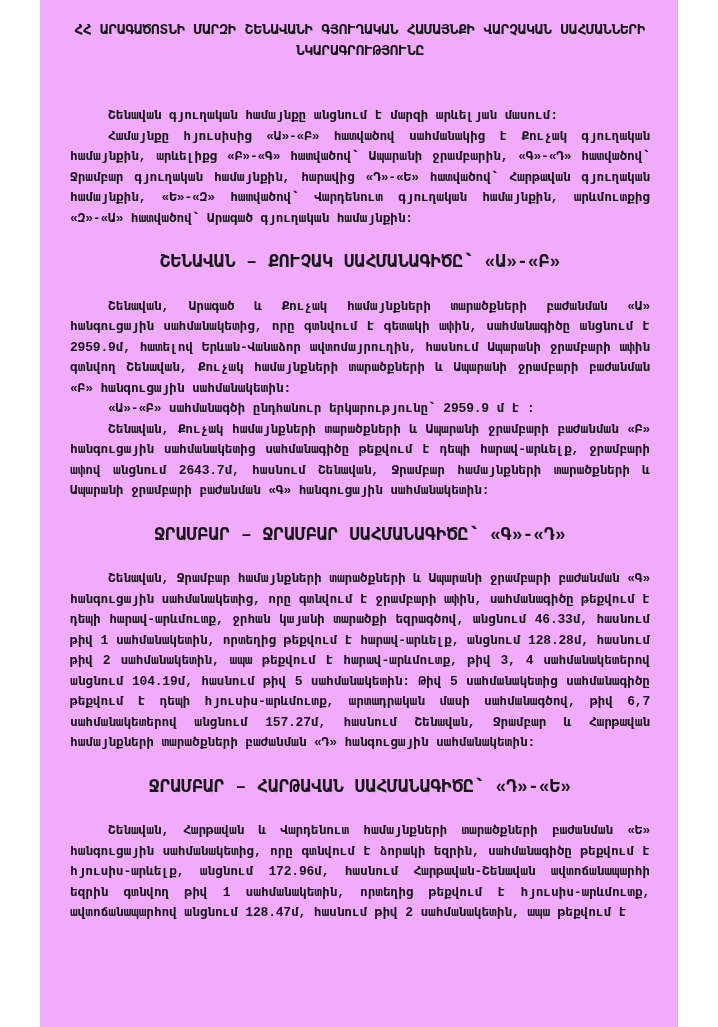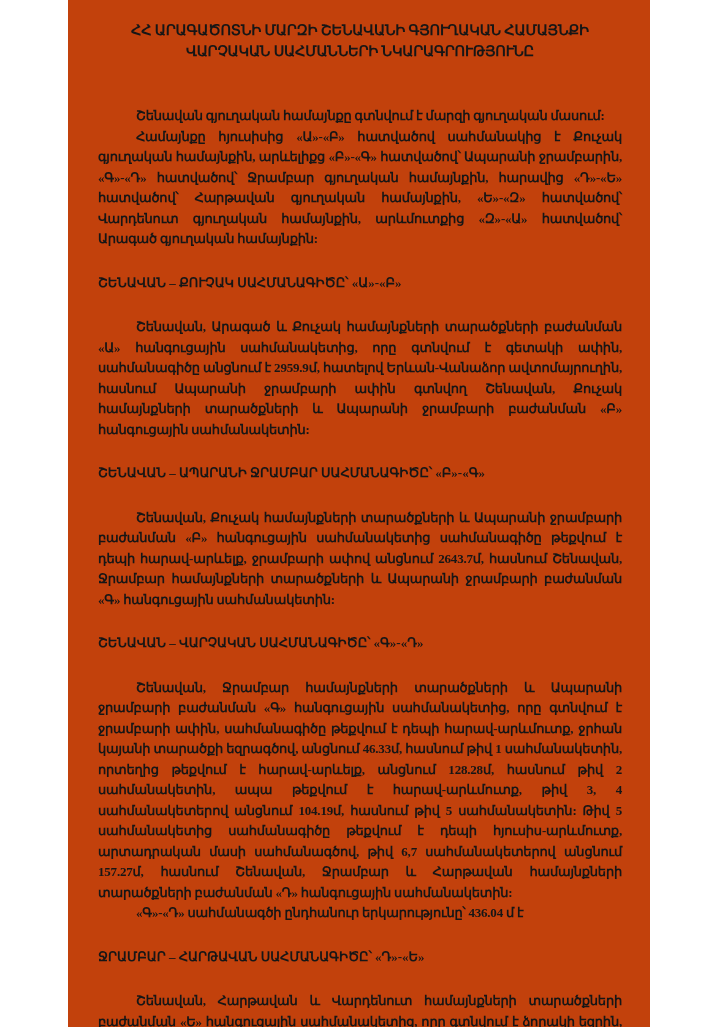--- a/index.html
+++ b/index.html
@@ -2,28 +2,28 @@
 <html><head>
 <meta charset="utf-8">
 <style>
   html, body {
     margin: 0;
     padding: 0;
     background: #ffffff;
   }
   .page {
     position: relative;
-    width: 582px;
+    width: 638px;
     height: 1027px;
     margin: 0 auto;
-    background: #c2410c;
+    background: #f0abfc;
     overflow: hidden;
     box-sizing: border-box;
     padding: 16px 28px 0 30px;
-    font-family: Liberation Serif, serif;
+    font-family: Liberation Mono, monospace;
     font-weight: 700;
     color: #161616;
     font-size: 13px;
     line-height: 20.5px;
     letter-spacing: -0.2px;
   }
   .doc-title {
     text-align: center;
     font-size: 14.5px;
     line-height: 21px;
@@ -37,52 +37,52 @@
     text-align: justify;
     text-indent: 38px;
     margin: 0;
   }
   .length-line {
     text-align: left;
     text-indent: 38px;
     margin: 0;
   }
   .section-heading {
-    font-size: 13px;
+    text-align: center;
+    font-size: 18px;
     font-weight: 700;
     margin: 23px 0 24px;
     letter-spacing: 0;
   }
 </style>
 </head>
 <body>
 
 <div class="page">
 
   <div class="doc-title">ՀՀ ԱՐԱԳԱԾՈՏՆԻ ՄԱՐԶԻ ՇԵՆԱՎԱՆԻ ԳՅՈՒՂԱԿԱՆ ՀԱՄԱՅՆՔԻ ՎԱՐՉԱԿԱՆ ՍԱՀՄԱՆՆԵՐԻ ՆԿԱՐԱԳՐՈՒԹՅՈՒՆԸ</div>
 
   <div class="intro">
-    <p class="para">Շենավան գյուղական համայնքը գտնվում է  մարզի գյուղական մասում:</p>
+    <p class="para">Շենավան գյուղական համայնքը անցնում է  մարզի արևելյան մասում:</p>
     <p class="para">Համայնքը հյուսիսից «Ա»-«Բ» հատվածով սահմանակից է Քուչակ գյուղական համայնքին, արևելիքց «Բ»-«Գ» հատվածով՝ Ապարանի ջրամբարին, «Գ»-«Դ» հատվածով՝ Ջրամբար գյուղական համայնքին, հարավից «Դ»-«Ե» հատվածով՝ Հարթավան գյուղական համայնքին, «Ե»-«Զ» հատվածով՝ Վարդենուտ գյուղական համայնքին, արևմուտքից «Զ»-«Ա» հատվածով՝ Արագած գյուղական համայնքին:</p>
   </div>
 
   <div>
     <div class="section-heading">ՇԵՆԱՎԱՆ – ՔՈՒՉԱԿ ՍԱՀՄԱՆԱԳԻԾԸ՝ «Ա»-«Բ»</div>
     <p class="para">Շենավան, Արագած և Քուչակ համայնքների տարածքների բաժանման «Ա» հանգուցային սահմանակետից, որը գտնվում է գետակի ափին, սահմանագիծը անցնում է 2959.9մ, հատելով Երևան-Վանաձոր ավտոմայրուղին, հասնում Ապարանի ջրամբարի ափին գտնվող Շենավան, Քուչակ համայնքների տարածքների և Ապարանի ջրամբարի բաժանման «Բ» հանգուցային սահմանակետին:</p>
+    <p class="length-line">«Ա»-«Բ» սահմանագծի  ընդհանուր երկարությունը՝ 2959.9 մ է :</p>
   </div>
 
   <div>
-    <div class="section-heading">ՇԵՆԱՎԱՆ – ԱՊԱՐԱՆԻ ՋՐԱՄԲԱՐ ՍԱՀՄԱՆԱԳԻԾԸ՝  «Բ»-«Գ»</div>
     <p class="para">Շենավան, Քուչակ համայնքների տարածքների և Ապարանի ջրամբարի բաժանման «Բ» հանգուցային սահմանակետից սահմանագիծը թեքվում է դեպի հարավ-արևելք, ջրամբարի ափով անցնում 2643.7մ, հասնում Շենավան, Ջրամբար համայնքների տարածքների և Ապարանի ջրամբարի բաժանման «Գ» հանգուցային սահմանակետին:</p>
   </div>
 
   <div>
-    <div class="section-heading">ՇԵՆԱՎԱՆ – ՎԱՐՉԱԿԱՆ ՍԱՀՄԱՆԱԳԻԾԸ՝  «Գ»-«Դ»</div>
+    <div class="section-heading">ՋՐԱՄԲԱՐ – ՋՐԱՄԲԱՐ ՍԱՀՄԱՆԱԳԻԾԸ՝  «Գ»-«Դ»</div>
     <p class="para">Շենավան, Ջրամբար համայնքների տարածքների և Ապարանի ջրամբարի բաժանման «Գ» հանգուցային սահմանակետից, որը գտնվում է ջրամբարի ափին, սահմանագիծը թեքվում է դեպի հարավ-արևմուտք, ջրհան կայանի տարածքի եզրագծով, անցնում 46.33մ, հասնում թիվ 1 սահմանակետին, որտեղից թեքվում է հարավ-արևելք, անցնում 128.28մ, հասնում թիվ 2 սահմանակետին, ապա թեքվում է հարավ-արևմուտք, թիվ 3, 4  սահմանակետերով անցնում 104.19մ, հասնում թիվ 5 սահմանակետին: Թիվ 5 սահմանակետից սահմանագիծը թեքվում է դեպի հյուսիս-արևմուտք, արտադրական մասի սահմանագծով, թիվ 6,7 սահմանակետերով անցնում 157.27մ, հասնում Շենավան, Ջրամբար և Հարթավան համայնքների տարածքների բաժանման «Դ» հանգուցային սահմանակետին:</p>
-    <p class="length-line">«Գ»-«Դ» սահմանագծի  ընդհանուր երկարությունը՝ 436.04  մ է</p>
   </div>
 
   <div>
     <div class="section-heading">ՋՐԱՄԲԱՐ – ՀԱՐԹԱՎԱՆ ՍԱՀՄԱՆԱԳԻԾԸ՝  «Դ»-«Ե»</div>
     <p class="para">Շենավան, Հարթավան և Վարդենուտ համայնքների տարածքների բաժանման «Ե» հանգուցային սահմանակետից, որը գտնվում է ձորակի եզրին, սահմանագիծը թեքվում է հյուսիս-արևելք, անցնում 172.96մ, հասնում Հարթավան-Շենավան ավտոճանապարհի եզրին գտնվող թիվ 1 սահմանակետին, որտեղից թեքվում է հյուսիս-արևմուտք, ավտոճանապարհով անցնում 128.47մ, հասնում թիվ 2 սահմանակետին, ապա թեքվում է</p>
     <p class="length-line"></p>
   </div>
 
 </div>
 

